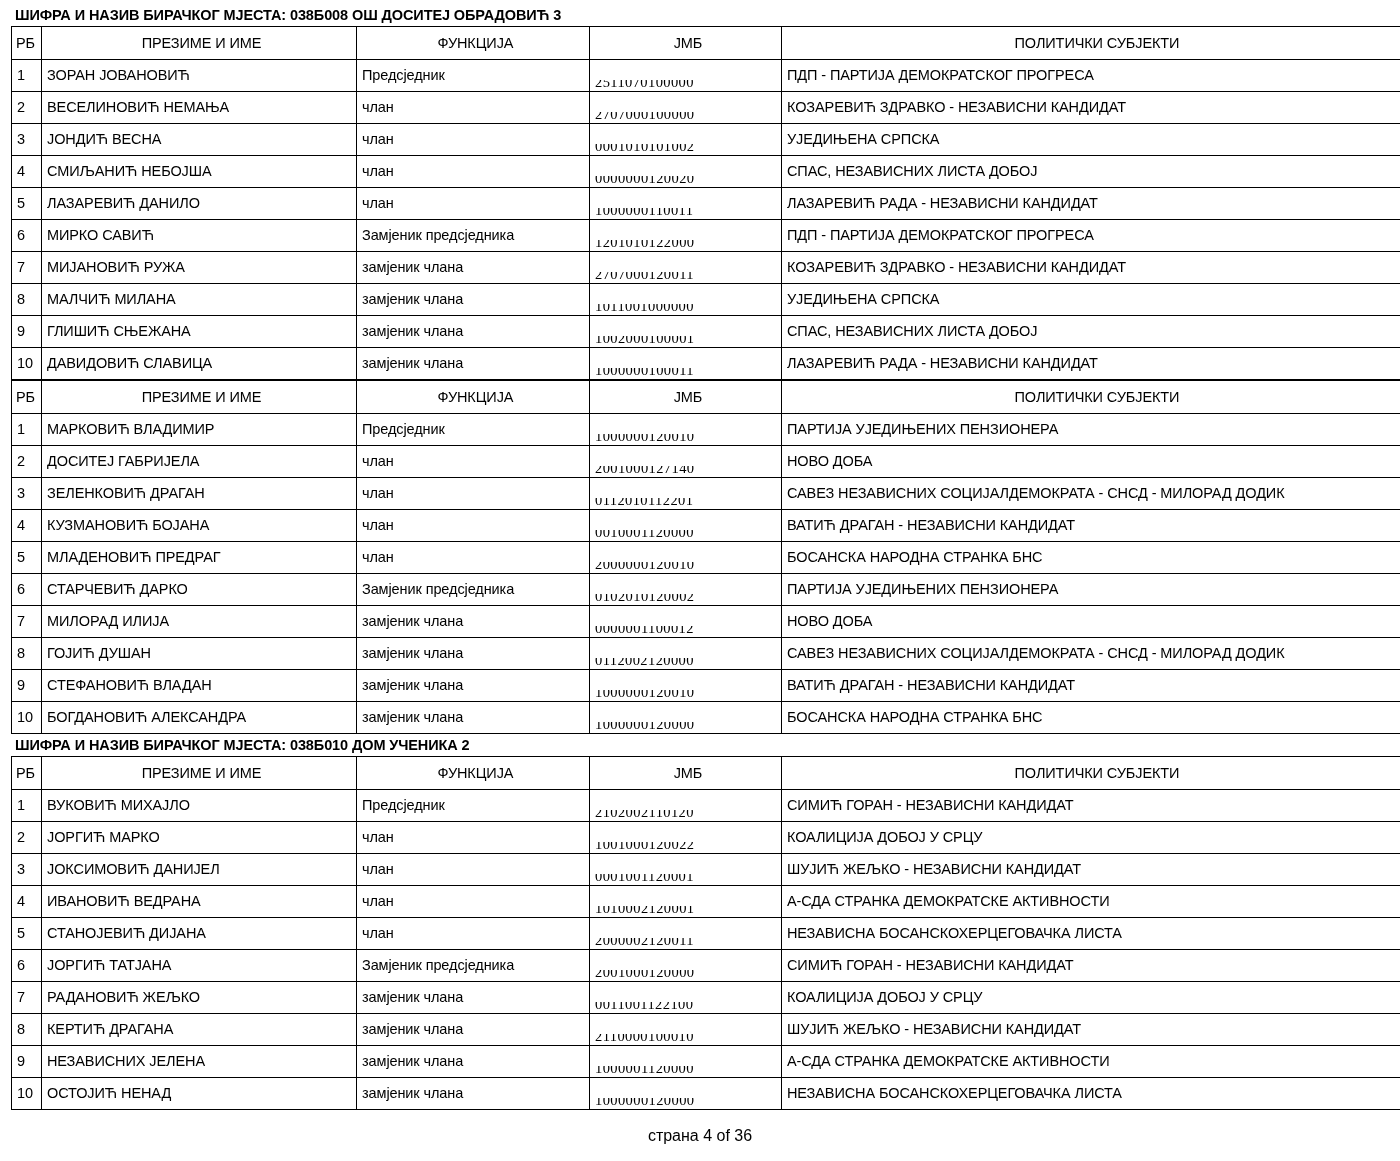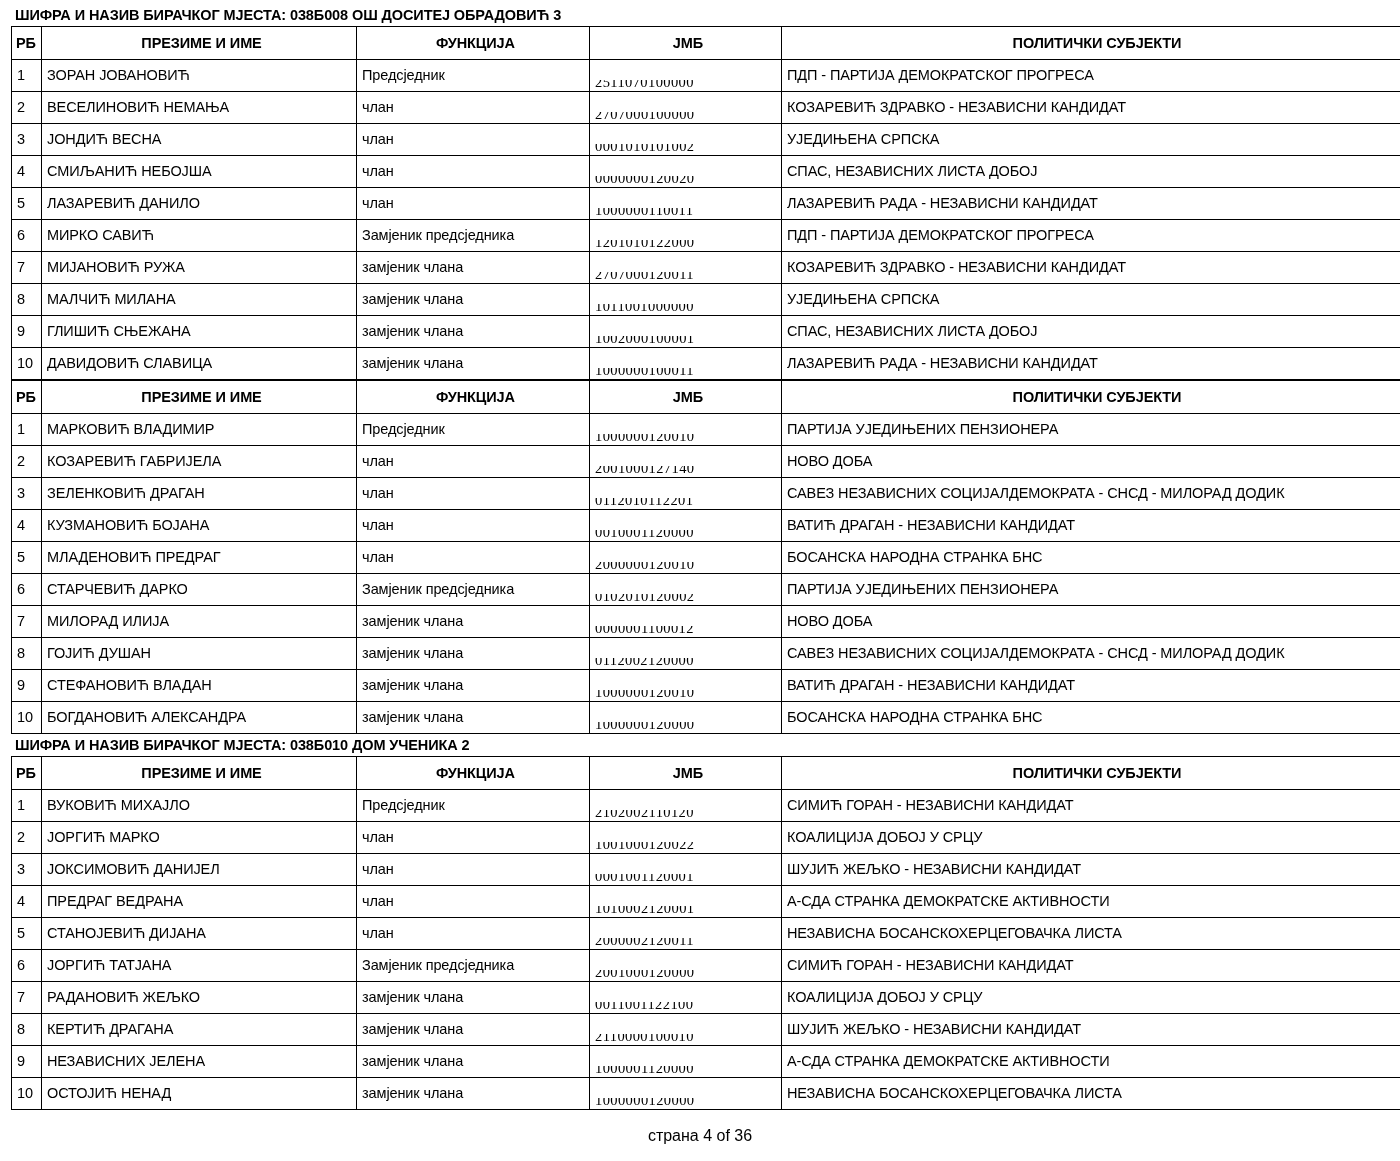--- a/index.html
+++ b/index.html
@@ -56,21 +56,20 @@
     overflow: hidden;
     white-space: nowrap;
     font-weight: normal;
     text-align: left;
     letter-spacing: -0.1px;
   }
 
   table.ballot-table thead th {
     text-align: center;
     height: 28px;
-    font-weight: bold;
   }
   table.ballot-table thead th.col-rb {
     text-align: left;
     padding-left: 4px;
   }
 
   
   .col-rb      { width: 30px; }
   .col-name    { width: 315px; }
   .col-func    { width: 233px; }
@@ -279,21 +278,21 @@
               <td class="col-func">Предсједник</td>
               <td class="col-jmb jmb-cell">
                 <span class="jmb-clip">
                   <span class="jmb-text">1000000120010</span>
                 </span>
               </td>
               <td class="col-subject">ПАРТИЈА УЈЕДИЊЕНИХ ПЕНЗИОНЕРА</td>
             </tr>
             <tr>
               <td class="col-rb">2</td>
-              <td class="col-name">КОЗАРЕВИЋ ГАБРИЈЕЛА</td>
+              <td class="col-name">ДОСИТЕЈ ГАБРИЈЕЛА</td>
               <td class="col-func">члан</td>
               <td class="col-jmb jmb-cell">
                 <span class="jmb-clip">
                   <span class="jmb-text">2001000127140</span>
                 </span>
               </td>
               <td class="col-subject">НОВО ДОБА</td>
             </tr>
             <tr>
               <td class="col-rb">3</td>
@@ -434,21 +433,21 @@
               <td class="col-func">члан</td>
               <td class="col-jmb jmb-cell">
                 <span class="jmb-clip">
                   <span class="jmb-text">0001001120001</span>
                 </span>
               </td>
               <td class="col-subject">ШУЈИЋ ЖЕЉКО - НЕЗАВИСНИ КАНДИДАТ</td>
             </tr>
             <tr>
               <td class="col-rb">4</td>
-              <td class="col-name">ПРЕДРАГ ВЕДРАНА</td>
+              <td class="col-name">ИВАНОВИЋ ВЕДРАНА</td>
               <td class="col-func">члан</td>
               <td class="col-jmb jmb-cell">
                 <span class="jmb-clip">
                   <span class="jmb-text">1010002120001</span>
                 </span>
               </td>
               <td class="col-subject">А-СДА СТРАНКА ДЕМОКРАТСКЕ АКТИВНОСТИ</td>
             </tr>
             <tr>
               <td class="col-rb">5</td>

